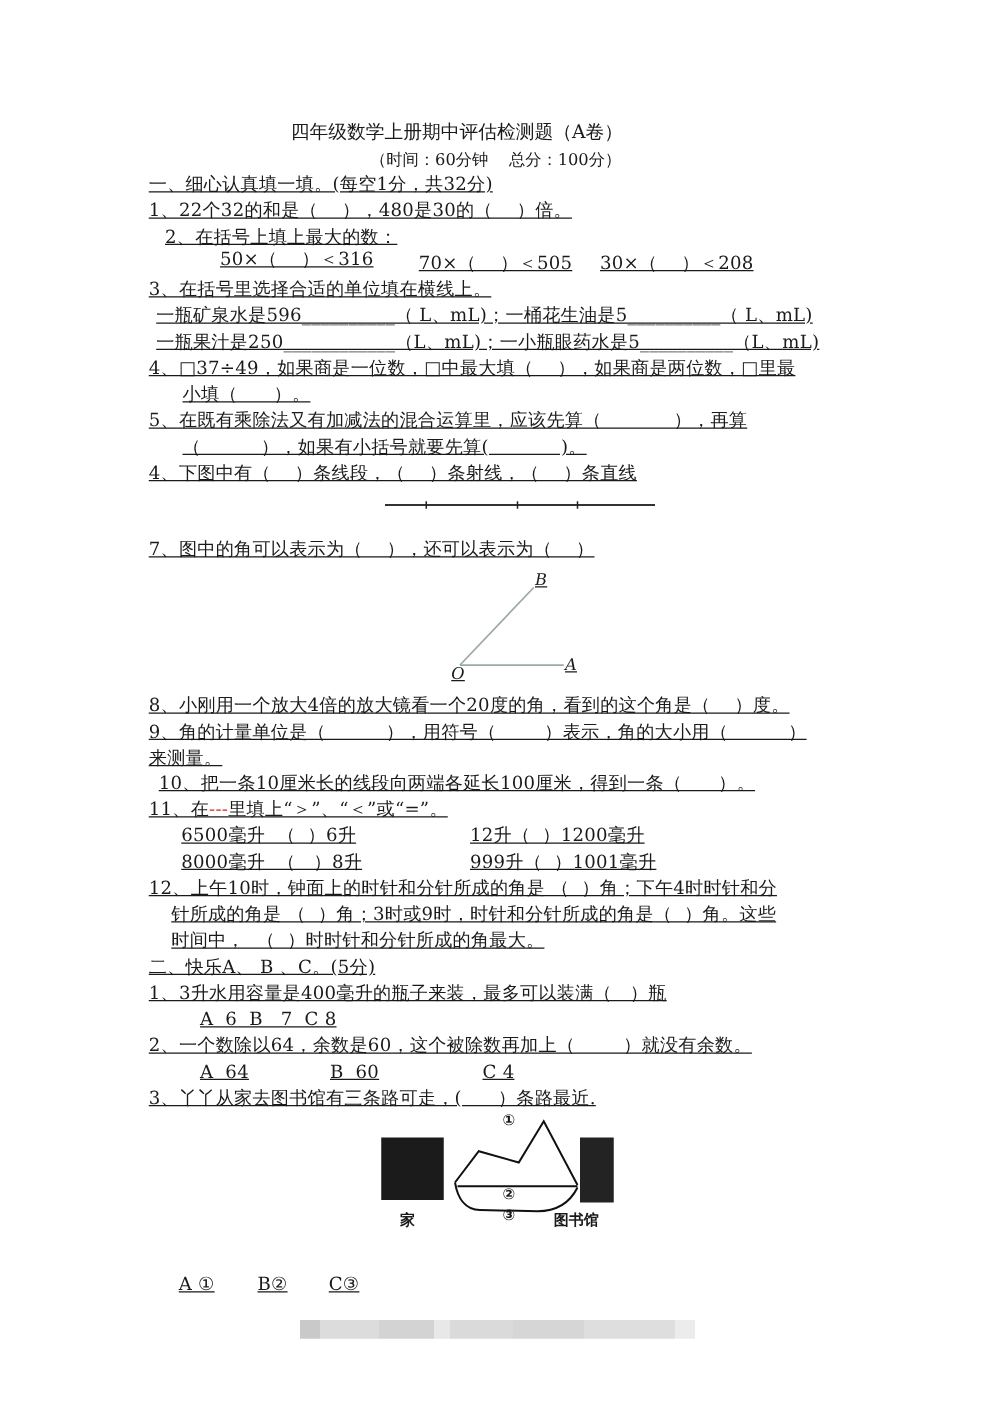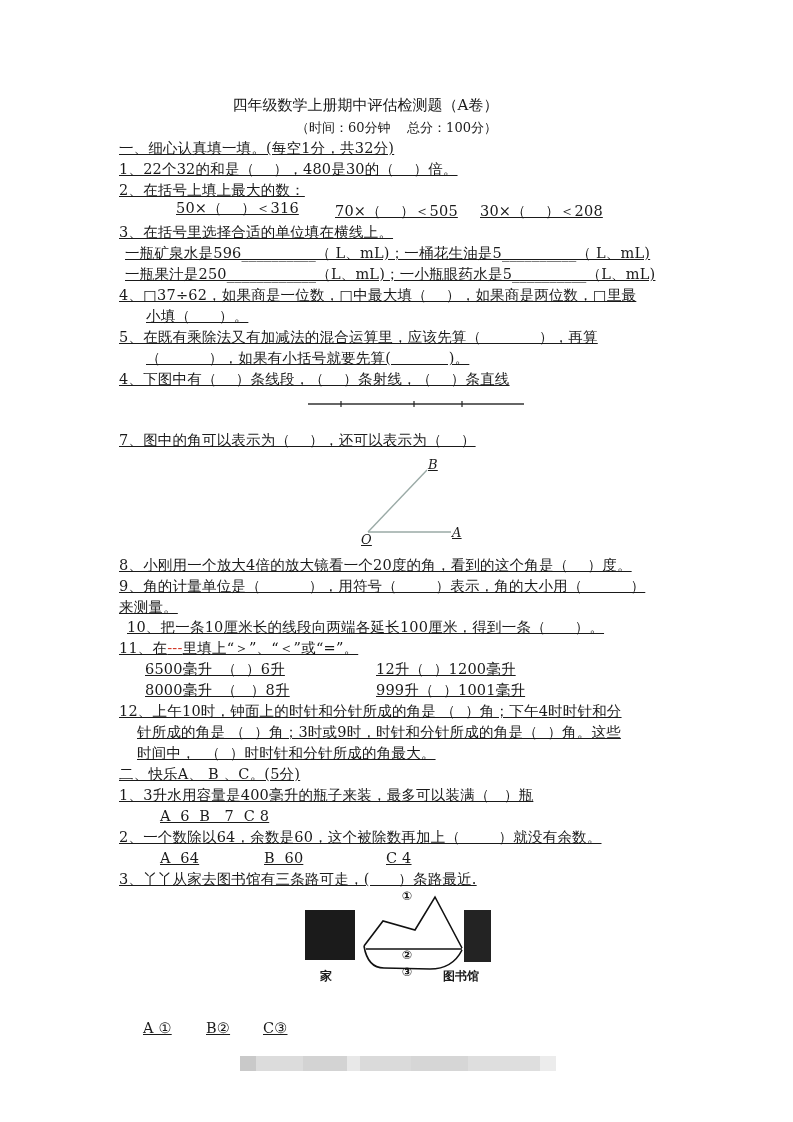--- a/index.html
+++ b/index.html
@@ -17,28 +17,28 @@
                background: linear-gradient(90deg, #c9c9c9 0 5%, #dcdcdc 5% 20%, #d3d3d3 20% 34%, #e8e8e8 34% 38%, #dadada 38% 54%, #d6d6d6 54% 72%, #dedede 72% 95%, #ececec 95% 100%); }
 </style>
 </head>
 <body>
 
 <div class="title">四年级数学上册期中评估检测题（A卷）</div>
 <div class="subtitle">（时间：60分钟    总分：100分）</div>
 
 <div class="ln" style="top:138px;left:119px">一、细心认真填一填。(每空1分，共32分)</div>
 <div class="ln" style="top:159px;left:119px">1、22个32的和是（    ），480是30的（    ）倍。</div>
-<div class="ln" style="top:180px;left:119px">2、在括号上填上最大的数：</div>
+<div class="ln" style="top:180px;left:132px">2、在括号上填上最大的数：</div>
 <div class="ln" style="top:198px;left:176px">50×（    ）＜316</div>
 <div class="ln" style="top:201px;left:335px">70×（    ）＜505</div>
 <div class="ln" style="top:201px;left:480px">30×（    ）＜208</div>
 <div class="ln" style="top:222px;left:119px">3、在括号里选择合适的单位填在横线上。</div>
 <div class="ln" style="top:243px;left:125px">一瓶矿泉水是596__________（ L、mL)；一桶花生油是5__________（ L、mL)</div>
 <div class="ln" style="top:264px;left:125px">一瓶果汁是250____________（L、mL)；一小瓶眼药水是5__________（L、mL)</div>
-<div class="ln" style="top:285px;left:119px">4、□37÷62，如果商是一位数，□中最大填（    ），如果商是两位数，□里最</div>
+<div class="ln" style="top:285px;left:119px">4、□37÷49，如果商是一位数，□中最大填（    ），如果商是两位数，□里最</div>
 <div class="ln" style="top:306px;left:146px">小填（      ）。</div>
 <div class="ln" style="top:327px;left:119px">5、在既有乘除法又有加减法的混合运算里，应该先算（            ），再算</div>
 <div class="ln" style="top:348px;left:146px">（          ），如果有小括号就要先算(            )。</div>
 <div class="ln" style="top:369px;left:119px">4、下图中有（    ）条线段，（    ）条射线，（    ）条直线</div>
 
 <svg width="793" height="1122">
   <g>
     <line x1="308" y1="404" x2="524" y2="404" stroke="#333" stroke-width="1.6"></line>
     <line x1="341" y1="401" x2="341" y2="407" stroke="#222" stroke-width="1.2"></line>
     <line x1="414" y1="401" x2="414" y2="407" stroke="#222" stroke-width="1.2"></line>

